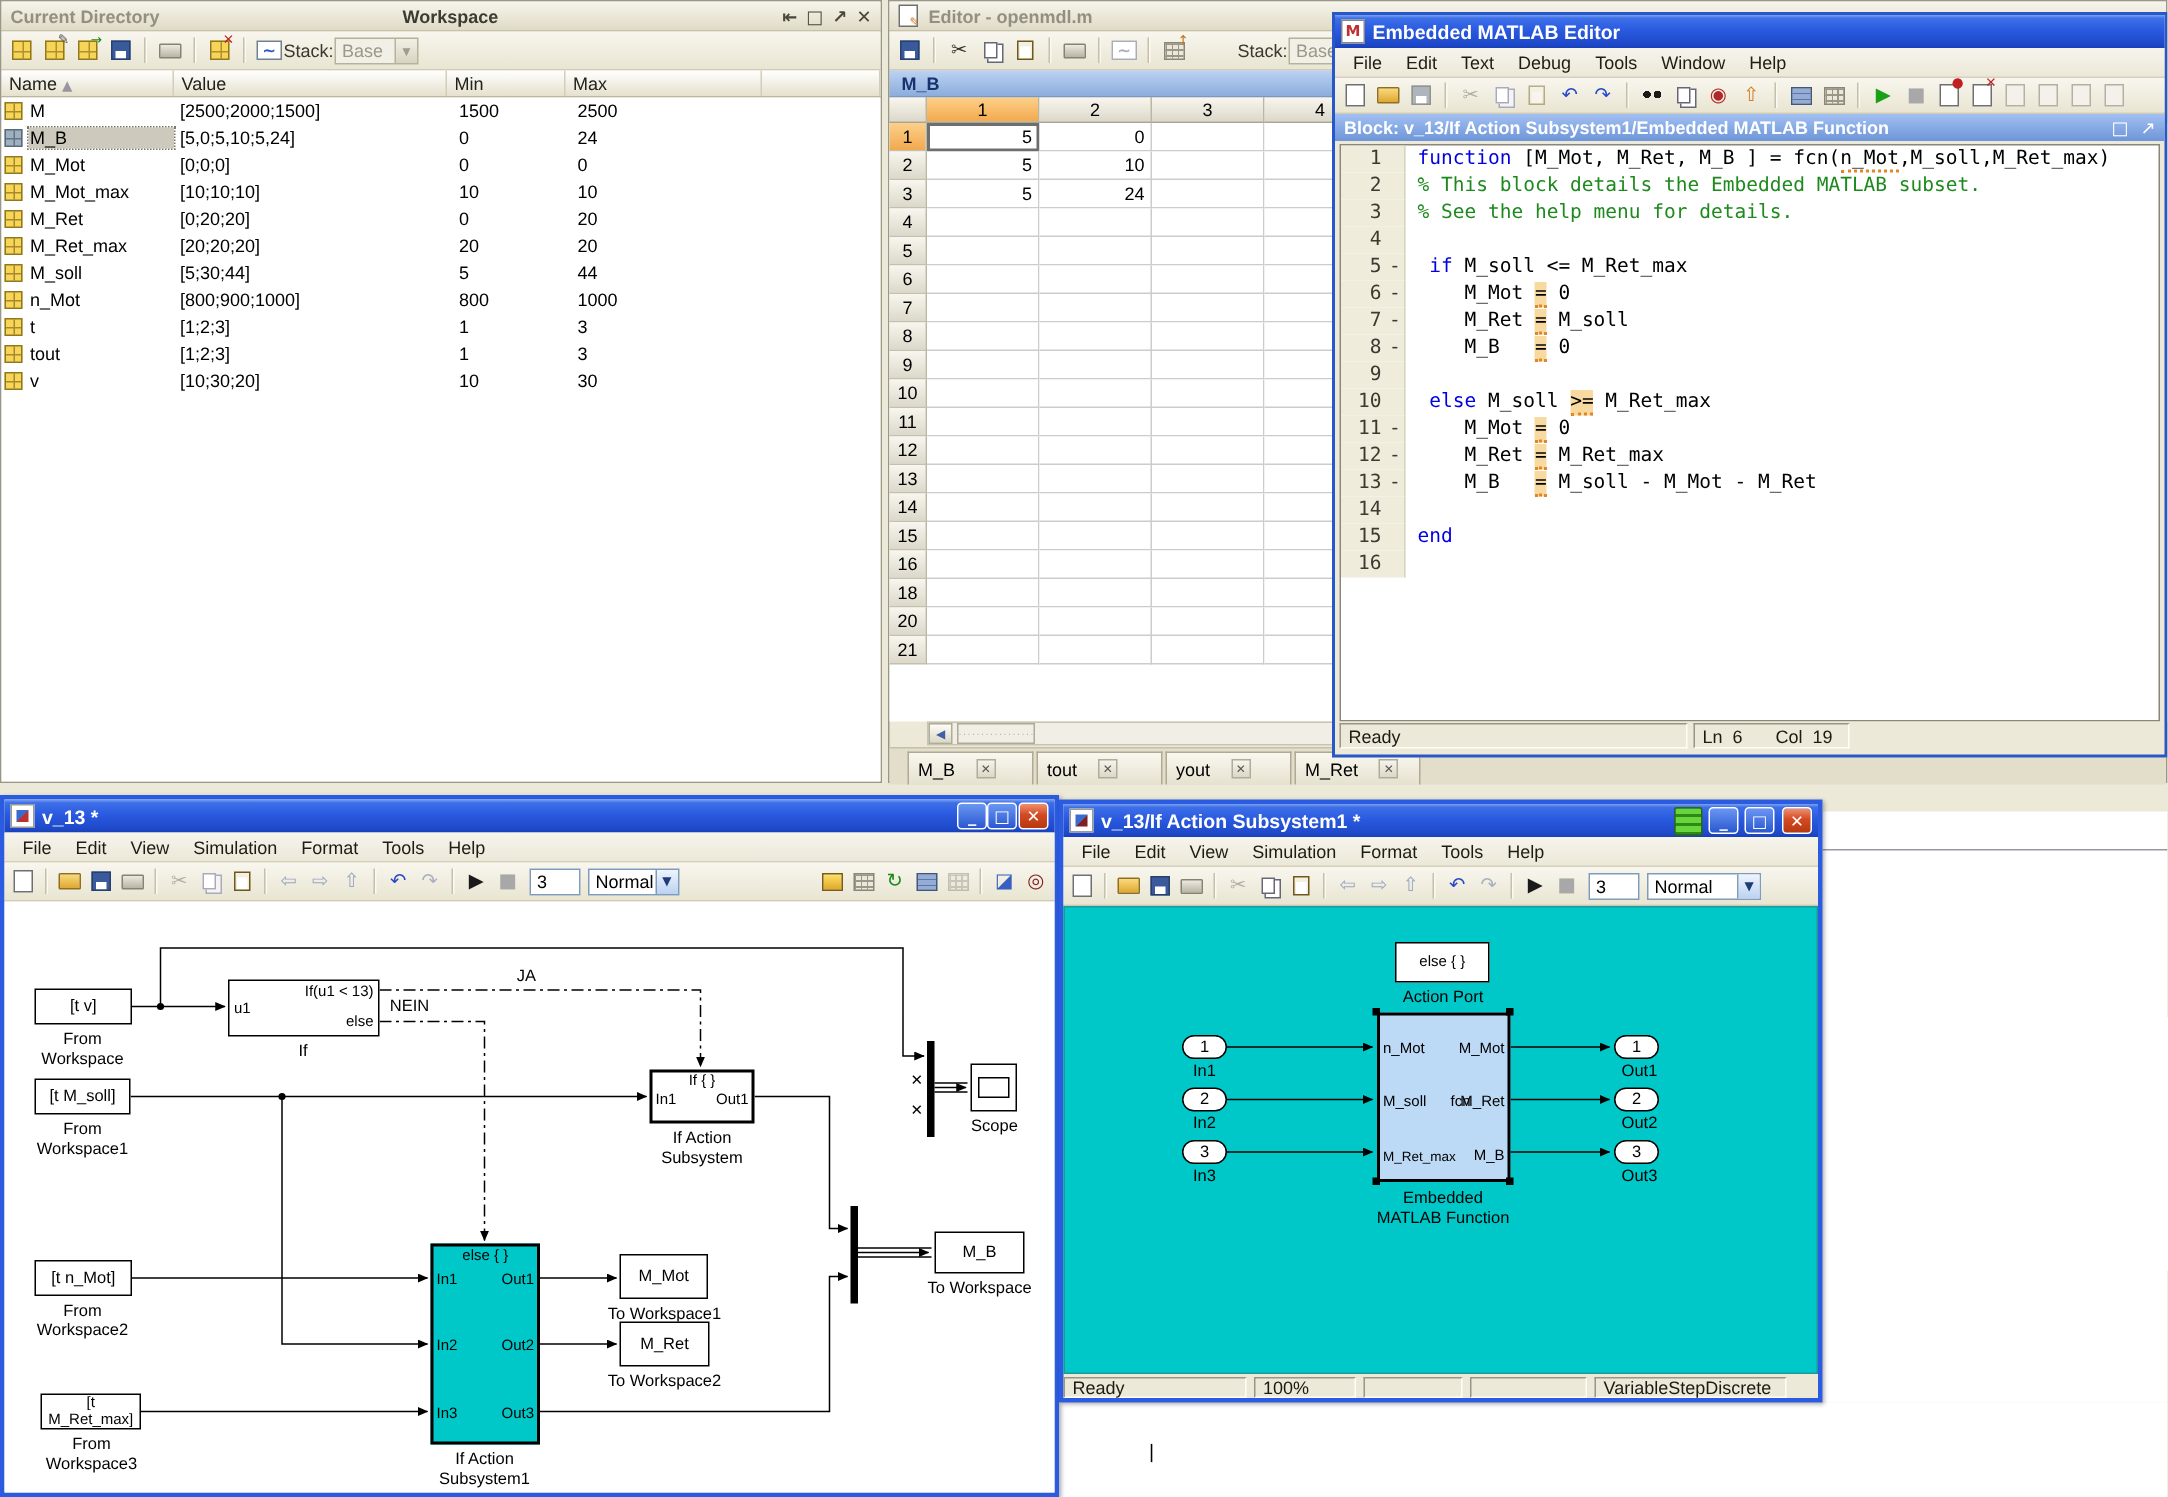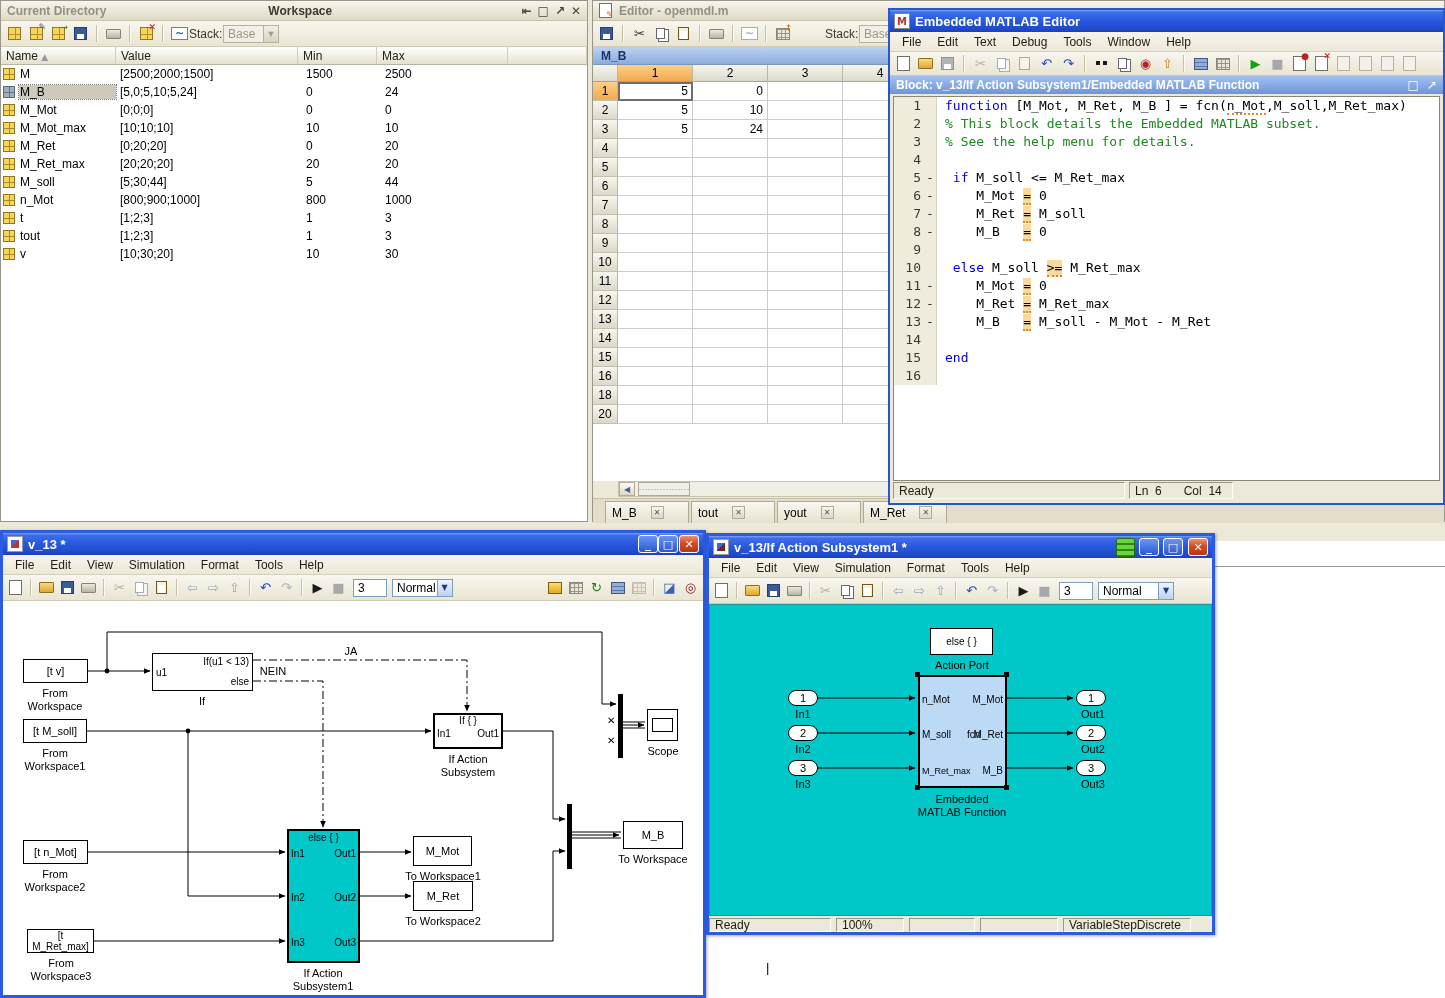--- a/index.html
+++ b/index.html
@@ -288,20 +288,27 @@
           <span class="gc"></span>
           <span class="gc"></span>
         </div>
         <div class="grow">
           <span class="grh">20</span>
           <span class="gc"></span>
           <span class="gc"></span>
           <span class="gc"></span>
           <span class="gc"></span>
         </div>
+        <div class="grow">
+          <span class="grh">21</span>
+          <span class="gc"></span>
+          <span class="gc"></span>
+          <span class="gc"></span>
+          <span class="gc"></span>
+        </div>
       </div>
     <div class="abs" style="left:0;top:81px;width:853px;height:399px;background:#fff;z-index:-1"></div>
     <div class="hscroll" style="width:814px">
       <span class="hsbtn">◀</span>
       <span class="hsthumb"></span>
     </div>
     <div class="tabstrip" id="editor-tabs">
         <span class="vtab">
           <span>M_B</span>
           <span class="x">✕</span>
@@ -575,21 +582,21 @@
         <div class="cl"><span class="ln">10</span><span class="dash"></span><span class="ct"><span class="tx"> </span><span class="kw">else</span><span class="tx"> M_soll </span><span class="wb">&gt;=</span><span class="tx"> M_Ret_max</span></span></div>
         <div class="cl"><span class="ln">11</span><span class="dash">-</span><span class="ct"><span class="tx">    M_Mot </span><span class="wb">=</span><span class="tx"> 0</span></span></div>
         <div class="cl"><span class="ln">12</span><span class="dash">-</span><span class="ct"><span class="tx">    M_Ret </span><span class="wb">=</span><span class="tx"> M_Ret_max</span></span></div>
         <div class="cl"><span class="ln">13</span><span class="dash">-</span><span class="ct"><span class="tx">    M_B   </span><span class="wb">=</span><span class="tx"> M_soll - M_Mot - M_Ret</span></span></div>
         <div class="cl"><span class="ln">14</span><span class="dash"></span><span class="ct"></span></div>
         <div class="cl"><span class="ln">15</span><span class="dash"></span><span class="ct"><span class="kw">end</span></span></div>
         <div class="cl"><span class="ln">16</span><span class="dash"></span><span class="ct"></span></div>
       </div>
     <div class="statusbar">
       <span class="sbox" style="width:232px">Ready</span>
-      <span class="sbox" style="width:104px"><span>Ln  6</span><span style="width:22px"></span><span>Col  14</span></span>
+      <span class="sbox" style="width:104px"><span>Ln  6</span><span style="width:22px"></span><span>Col  19</span></span>
     </div>
   </div>
 
   <div class="win xpwin" id="v13-window" style="left:0;top:530px;width:706px;height:468px;z-index:4">
     <div class="xptitle">
       <span class="ticon" style="width:16px;height:16px;background:#fff;border:1px solid #999">
           <span style="width:8px;height:8px;background:linear-gradient(135deg,#3a6cd0 50%,#c03030 50%)"></span>
         </span>
       <span>v_13 *</span>
       <span style="margin-left:auto;display:flex">

